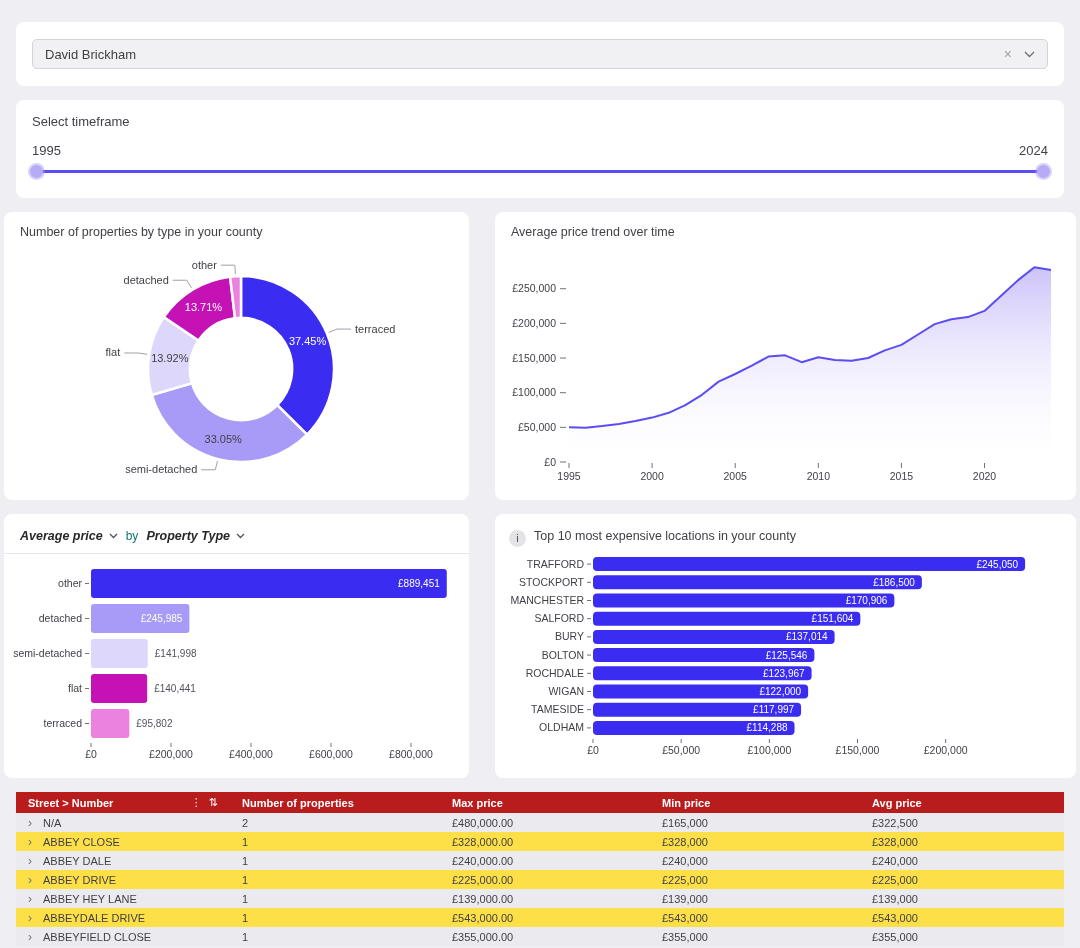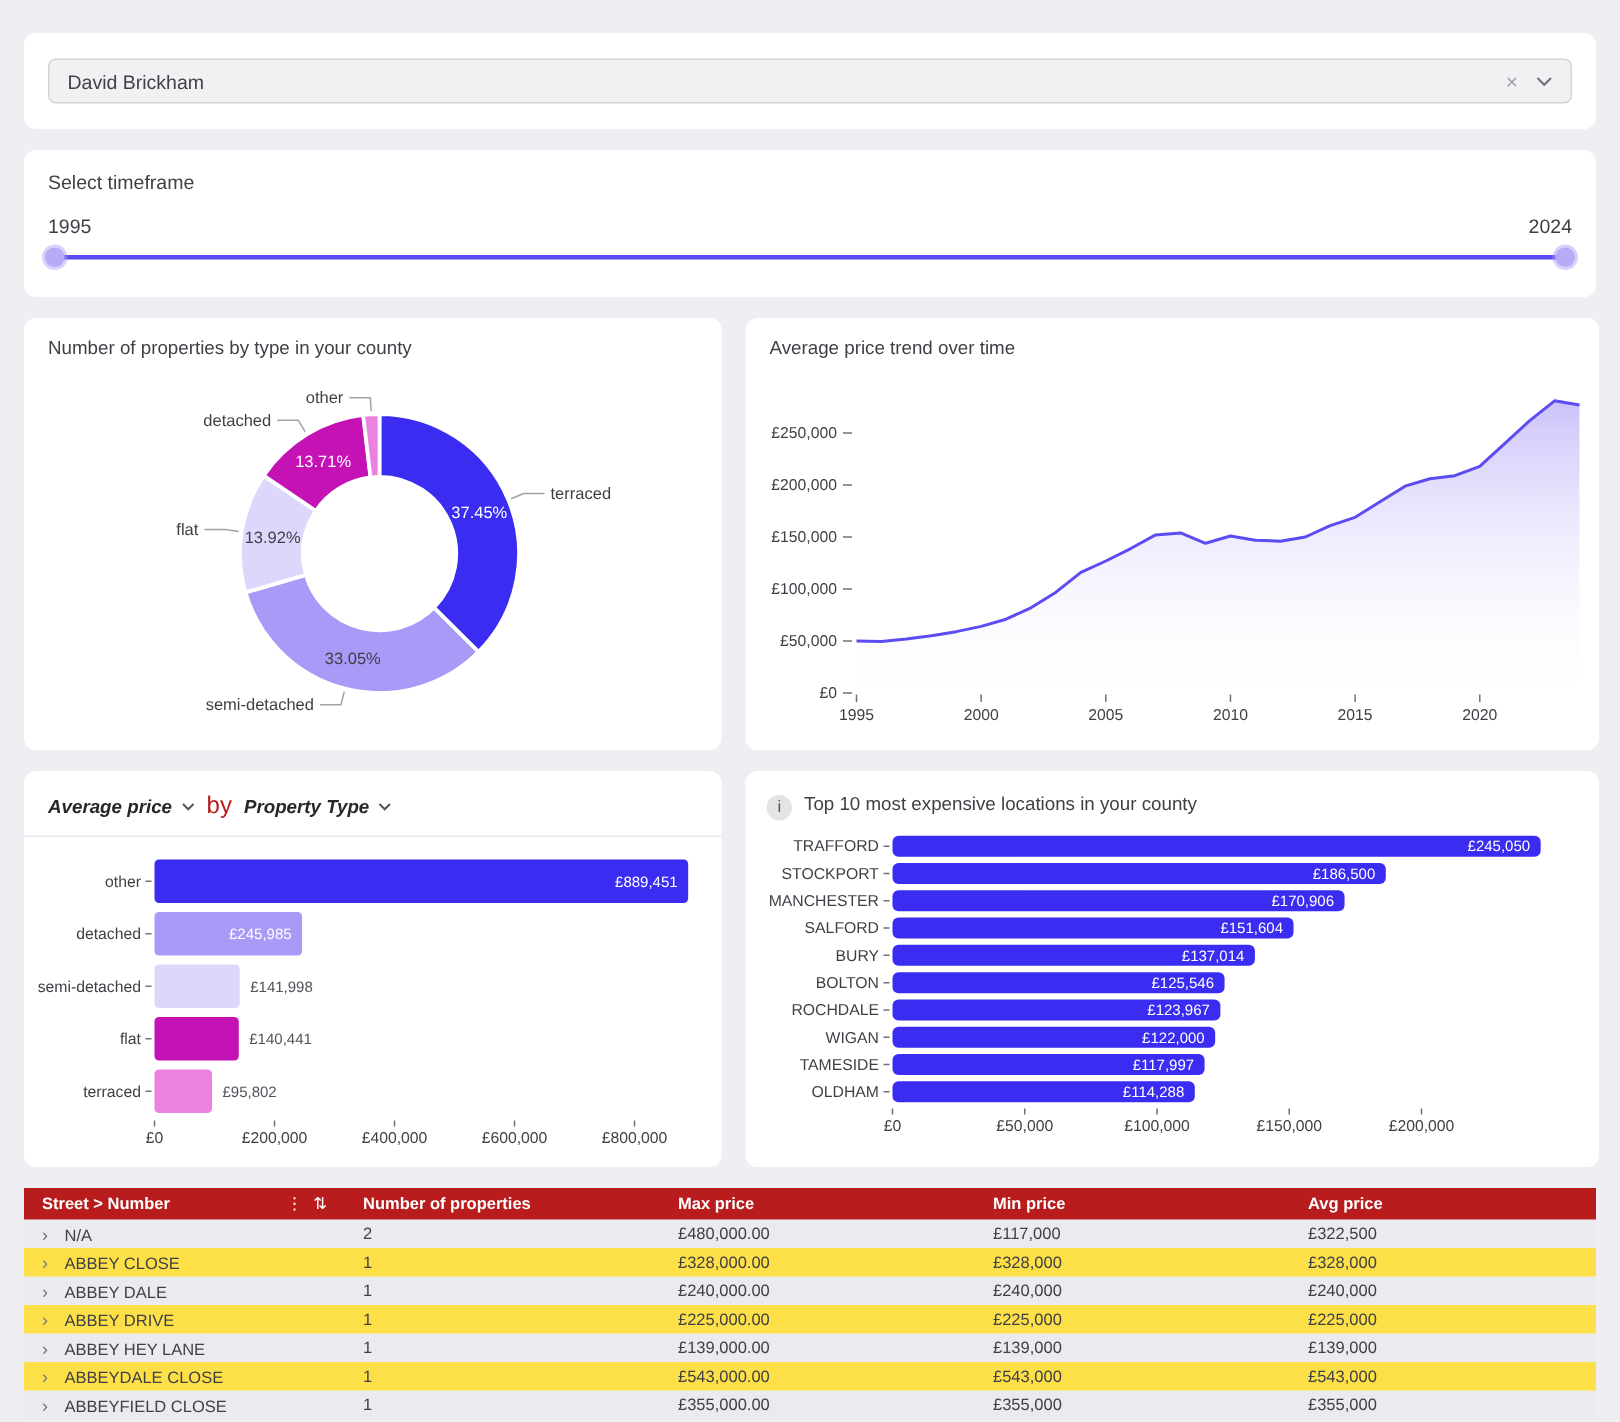--- a/index.html
+++ b/index.html
@@ -31,39 +31,39 @@
   .tf-years { display:flex; justify-content:space-between; font-size:13px; margin-bottom:7px; }
   .slider { position:relative; height:14px; }
   .slider-track { position:absolute; top:5px; left:0; right:0; height:3px; background:#5b4df1; border-radius:2px; }
   .slider-handle {
     position:absolute; top:0; width:13px; height:13px; border-radius:50%;
     background:#b7abf6; box-shadow:0 0 0 2px rgba(167,154,247,.45); cursor:pointer;
   }
   .slider-handle.left { left:-2px; } .slider-handle.right { right:-2px; }
 
   
-  .row { display:flex; gap:16px; margin:0 16px 14px; }
+  .row { display:flex; gap:26px; margin:0 4px 14px; }
   .row .card { margin:0; }
   .card-sm { width:465px; }
   .card-lg { flex:1; }
   .row1 .card { height:288px; }
   .row2 .card { height:264px; }
   .chart-card { padding-top:13px; }
   .chart-title { font-size:12.5px; color:#3f3f46; padding:0 16px; height:18px; }
   .chart-title-row { display:flex; align-items:center; gap:8px; padding:0 14px; height:22px; }
   .info-icon {
     width:17px; height:17px; border-radius:50%; background:#e4e4e7; color:#52525b;
     font-size:11px; line-height:17px; text-align:center; flex:0 0 auto;
   }
   svg.chart { display:block; }
 
   
   .controls { display:flex; align-items:center; gap:8px; padding:2px 16px 10px; border-bottom:1px solid #e7e7ec; }
   .ctl-btn { display:flex; align-items:center; gap:6px; font-size:12.5px; font-weight:bold; color:#27272a; cursor:pointer;font-style:italic; }
-  .ctl-by { font-size:16px; color:#b91c1c; }
+  .ctl-by { font-size:12px; color:#0f766e; }
   .chev svg { display:block; }
 
   
   .table-section { margin:0 16px; }
   table { width:1048px; border-collapse:collapse; table-layout:fixed; }
   th {
     background:#b91c1c; color:#ffffff; text-align:left; font-weight:bold;
     font-size:11px; height:21px; padding:0 12px; cursor:pointer;
   }
   .th-flex { display:flex; justify-content:space-between; align-items:center; }
@@ -307,21 +307,21 @@
           <th>Max price</th>
           <th>Min price</th>
           <th>Avg price</th>
         </tr>
       </thead>
       <tbody id="table-body">
           <tr class="odd">
             <td><span class="row-chevron">›</span><span>N/A</span></td>
             <td>2</td>
             <td>£480,000.00</td>
-            <td>£117,000</td>
+            <td>£165,000</td>
             <td>£322,500</td>
           </tr>
           <tr class="even">
             <td><span class="row-chevron">›</span><span>ABBEY CLOSE</span></td>
             <td>1</td>
             <td>£328,000.00</td>
             <td>£328,000</td>
             <td>£328,000</td>
           </tr>
           <tr class="odd">
@@ -339,21 +339,21 @@
             <td>£225,000</td>
           </tr>
           <tr class="odd">
             <td><span class="row-chevron">›</span><span>ABBEY HEY LANE</span></td>
             <td>1</td>
             <td>£139,000.00</td>
             <td>£139,000</td>
             <td>£139,000</td>
           </tr>
           <tr class="even">
-            <td><span class="row-chevron">›</span><span>ABBEYDALE CLOSE</span></td>
+            <td><span class="row-chevron">›</span><span>ABBEYDALE DRIVE</span></td>
             <td>1</td>
             <td>£543,000.00</td>
             <td>£543,000</td>
             <td>£543,000</td>
           </tr>
           <tr class="odd">
             <td><span class="row-chevron">›</span><span>ABBEYFIELD CLOSE</span></td>
             <td>1</td>
             <td>£355,000.00</td>
             <td>£355,000</td>

